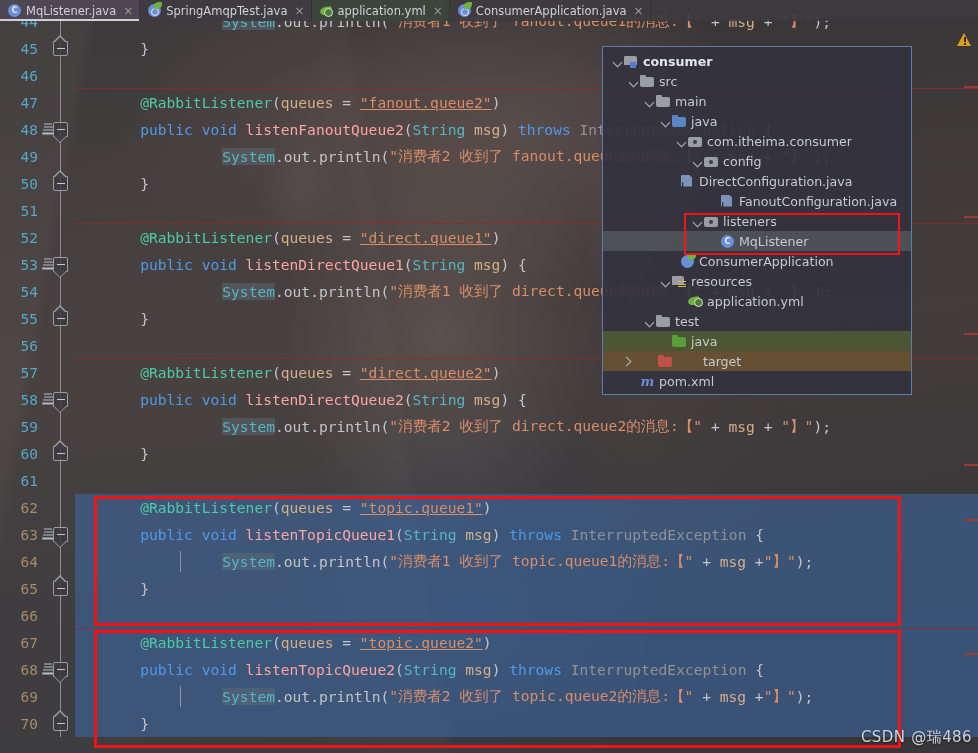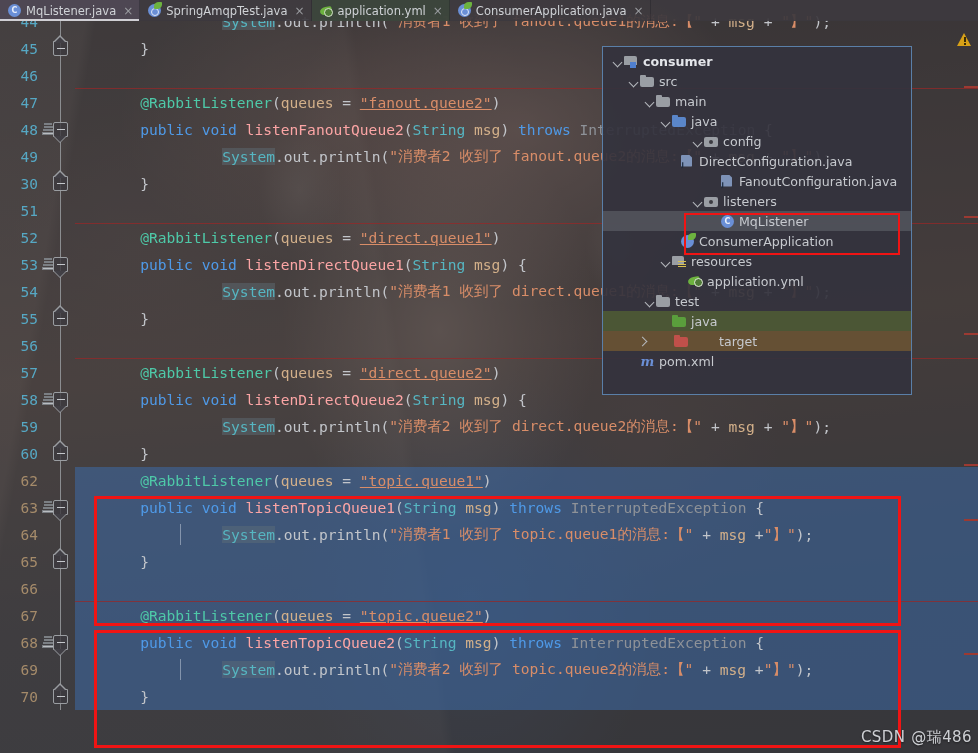--- a/index.html
+++ b/index.html
@@ -531,21 +531,21 @@
       <div class="line">
         <div class="gutter">
           <div class="lnum">49</div>
           <div class="gutter-icons"></div>
         </div>
         <div class="fold-rail"></div>
         <div class="code"><span class="t-plain">        </span><span class="t-sysh">System</span><span class="t-punc">.out.println(</span><span class="t-str">"消费者2 收到了 fanout.queue2的消息:【"</span><span class="t-punc"> + </span><span class="t-param">msg</span><span class="t-punc"> + </span><span class="t-str">"】"</span><span class="t-punc">);</span></div>
       </div>
       <div class="line">
         <div class="gutter">
-          <div class="lnum">30</div>
+          <div class="lnum">50</div>
           <div class="gutter-icons"></div>
         </div>
         <div class="fold-rail"></div>
         <div class="fold-marker end">
           <span class="box"></span>
           <span class="fold-minus"></span>
         </div>
         <div class="code"><span class="t-punc">    }</span></div>
       </div>
       <div class="line">
@@ -652,20 +652,28 @@
         <div class="gutter">
           <div class="lnum">60</div>
           <div class="gutter-icons"></div>
         </div>
         <div class="fold-rail"></div>
         <div class="fold-marker end">
           <span class="box"></span>
           <span class="fold-minus"></span>
         </div>
         <div class="code"><span class="t-punc">    }</span></div>
+      </div>
+      <div class="line">
+        <div class="gutter">
+          <div class="lnum">61</div>
+          <div class="gutter-icons"></div>
+        </div>
+        <div class="fold-rail"></div>
+        <div class="code"></div>
       </div>
       <div class="line sel">
         <div class="selband"></div>
         <div class="gutter">
           <div class="lnum">62</div>
           <div class="gutter-icons"></div>
         </div>
         <div class="fold-rail"></div>
         <div class="code"><span class="t-plain">    </span><span class="t-anno">@RabbitListener</span><span class="t-punc">(</span><span class="t-param">queues</span><span class="t-punc"> = </span><span class="t-strU">"topic.queue1"</span><span class="t-punc">)</span></div>
       </div>
@@ -790,20 +798,25 @@
       <div class="trow" style="padding-left: 40px;">
         <span class="chev down"></span>
         <span class="ficon fo-grey"></span>
         <span class="tlabel">main</span>
       </div>
       <div class="trow" style="padding-left: 56px;">
         <span class="chev down"></span>
         <span class="ficon fo-blue"></span>
         <span class="tlabel">java</span>
       </div>
+      <div class="trow" style="padding-left: 72px;">
+        <span class="chev down"></span>
+        <span class="ficon fo-pkg"></span>
+        <span class="tlabel">com.itheima.consumer</span>
+      </div>
       <div class="trow" style="padding-left: 88px;">
         <span class="chev down"></span>
         <span class="ficon fo-pkg"></span>
         <span class="tlabel">config</span>
       </div>
       <div class="trow" style="padding-left: 64px;">
         <span class="chev "></span>
         <span class="ficon fi-java"></span>
         <span class="tlabel">DirectConfiguration.java</span>
       </div>
@@ -840,21 +853,21 @@
       <div class="trow" style="padding-left: 40px;">
         <span class="chev down"></span>
         <span class="ficon fo-grey"></span>
         <span class="tlabel">test</span>
       </div>
       <div class="trow green" style="padding-left: 56px;">
         <span class="chev "></span>
         <span class="ficon fo-green"></span>
         <span class="tlabel">java</span>
       </div>
-      <div class="trow tan" style="padding-left: 32px; gap: 26px;">
+      <div class="trow tan" style="padding-left: 16px; gap: 26px;">
         <span class="chev right"></span>
         <span class="ficon fo-red"></span>
         <span class="tlabel">target</span>
       </div>
       <div class="trow" style="padding-left: 24px;">
         <span class="chev "></span>
         <span class="ficon fi-maven">m</span>
         <span class="tlabel">pom.xml</span>
       </div>
     </div>

